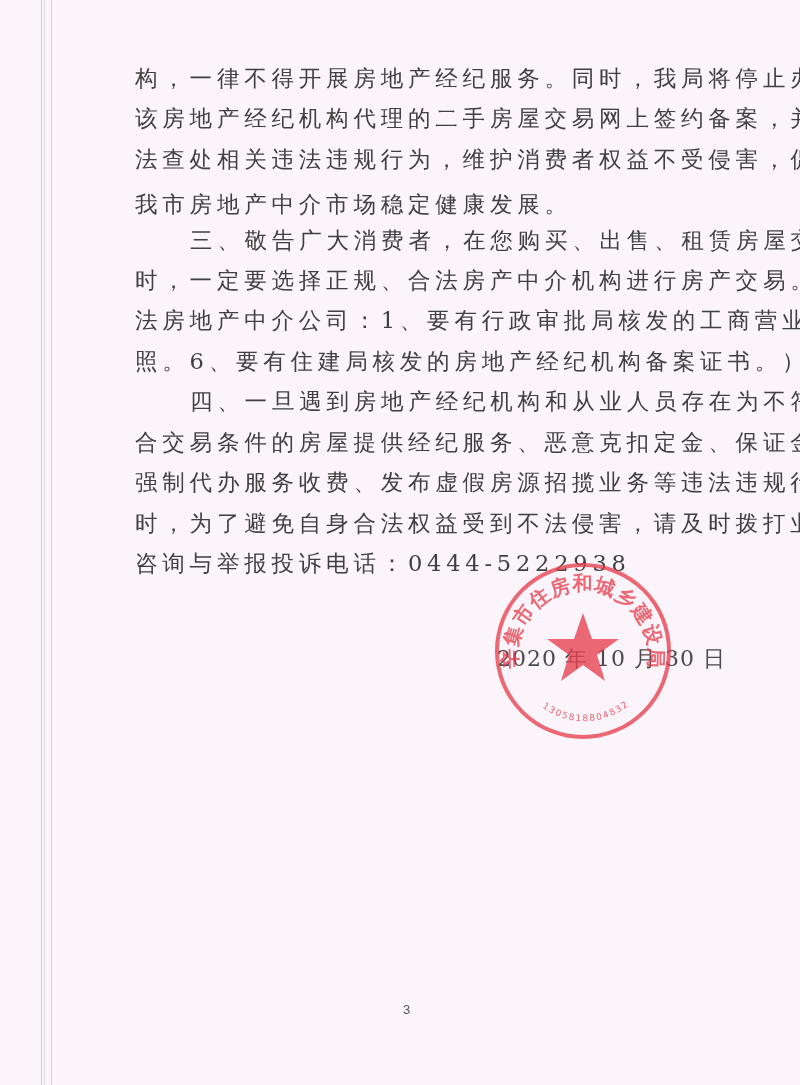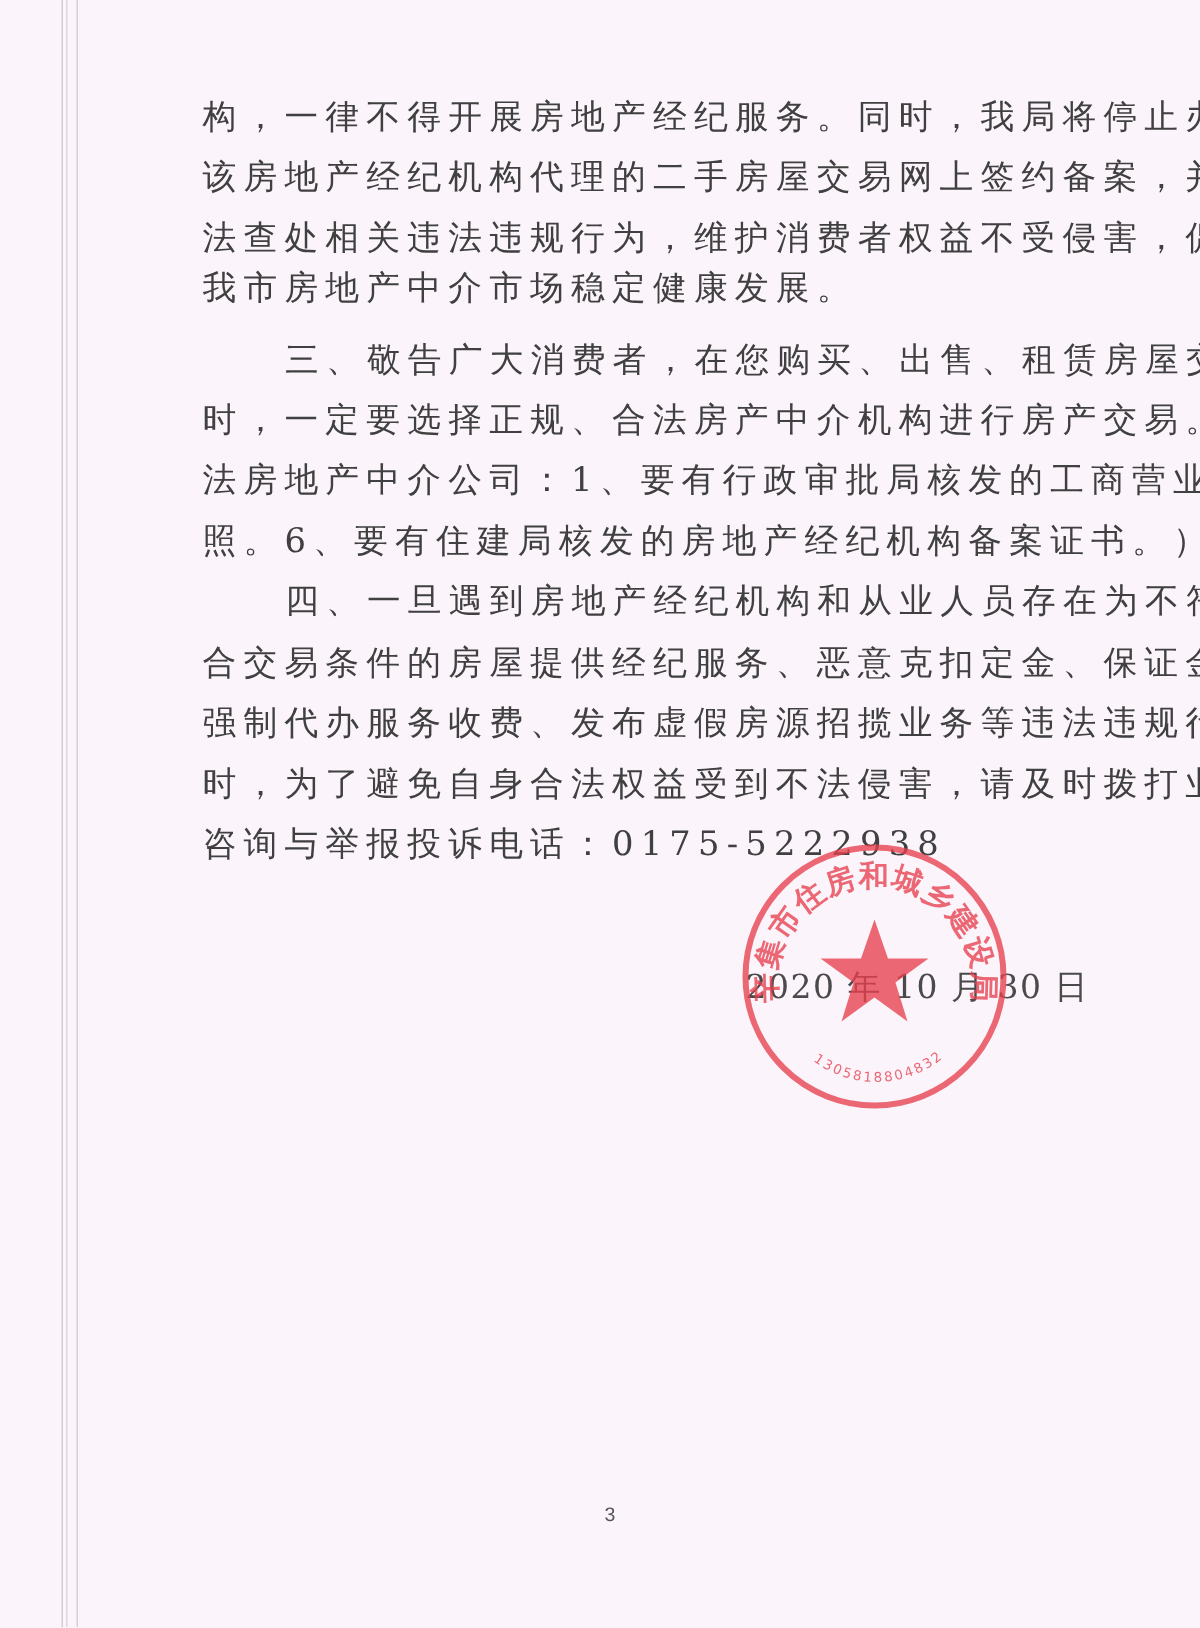--- a/index.html
+++ b/index.html
@@ -38,32 +38,32 @@
 
 <div class="scan-line l1"></div>
 <div class="scan-line l2"></div>
 <div class="scan-line l3"></div>
 
 <div class="page">
 
   <div class="line" style="top:64px">构，一律不得开展房地产经纪服务。同时，我局将停止办理</div>
   <div class="line" style="top:104px">该房地产经纪机构代理的二手房屋交易网上签约备案，并依</div>
   <div class="line" style="top:145px">法查处相关违法违规行为，维护消费者权益不受侵害，促进</div>
-  <div class="line" style="top:178px">我市房地产中介市场稳定健康发展。</div>
+  <div class="line" style="top:190px">我市房地产中介市场稳定健康发展。</div>
 
   <div class="line indent" style="top:226px">三、敬告广大消费者，在您购买、出售、租赁房屋交易</div>
   <div class="line" style="top:266px">时，一定要选择正规、合法房产中介机构进行房产交易。（合</div>
   <div class="line" style="top:306px">法房地产中介公司：1、要有行政审批局核发的工商营业执</div>
   <div class="line" style="top:347px">照。6、要有住建局核发的房地产经纪机构备案证书。）</div>
 
   <div class="line indent" style="top:387px">四、一旦遇到房地产经纪机构和从业人员存在为不符</div>
   <div class="line" style="top:428px">合交易条件的房屋提供经纪服务、恶意克扣定金、保证金、</div>
   <div class="line" style="top:468px">强制代办服务收费、发布虚假房源招揽业务等违法违规行为</div>
   <div class="line" style="top:509px">时，为了避免自身合法权益受到不法侵害，请及时拨打业务</div>
-  <div class="line" style="top:549px">咨询与举报投诉电话：0175-5222938</div>
+  <div class="line" style="top:549px">咨询与举报投诉电话：0444-5222938</div>
 
   <div class="date">2020 年 10 月 30 日</div>
 
   <svg class="stamp" viewBox="0 0 180 180">
     <defs>
       <path id="arcTop" d="M 28 118 A 66 66 0 1 1 152 118"></path>
       <path id="arcBottom" d="M 40 138 A 70 70 0 0 0 145 135"></path>
     </defs>
     <circle cx="90" cy="90" r="86" fill="none" stroke="#e8404f" stroke-width="4"></circle>
     <text font-size="20" font-weight="bold" fill="#e8404f" font-family="DejaVu Sans, sans-serif" letter-spacing="1">

